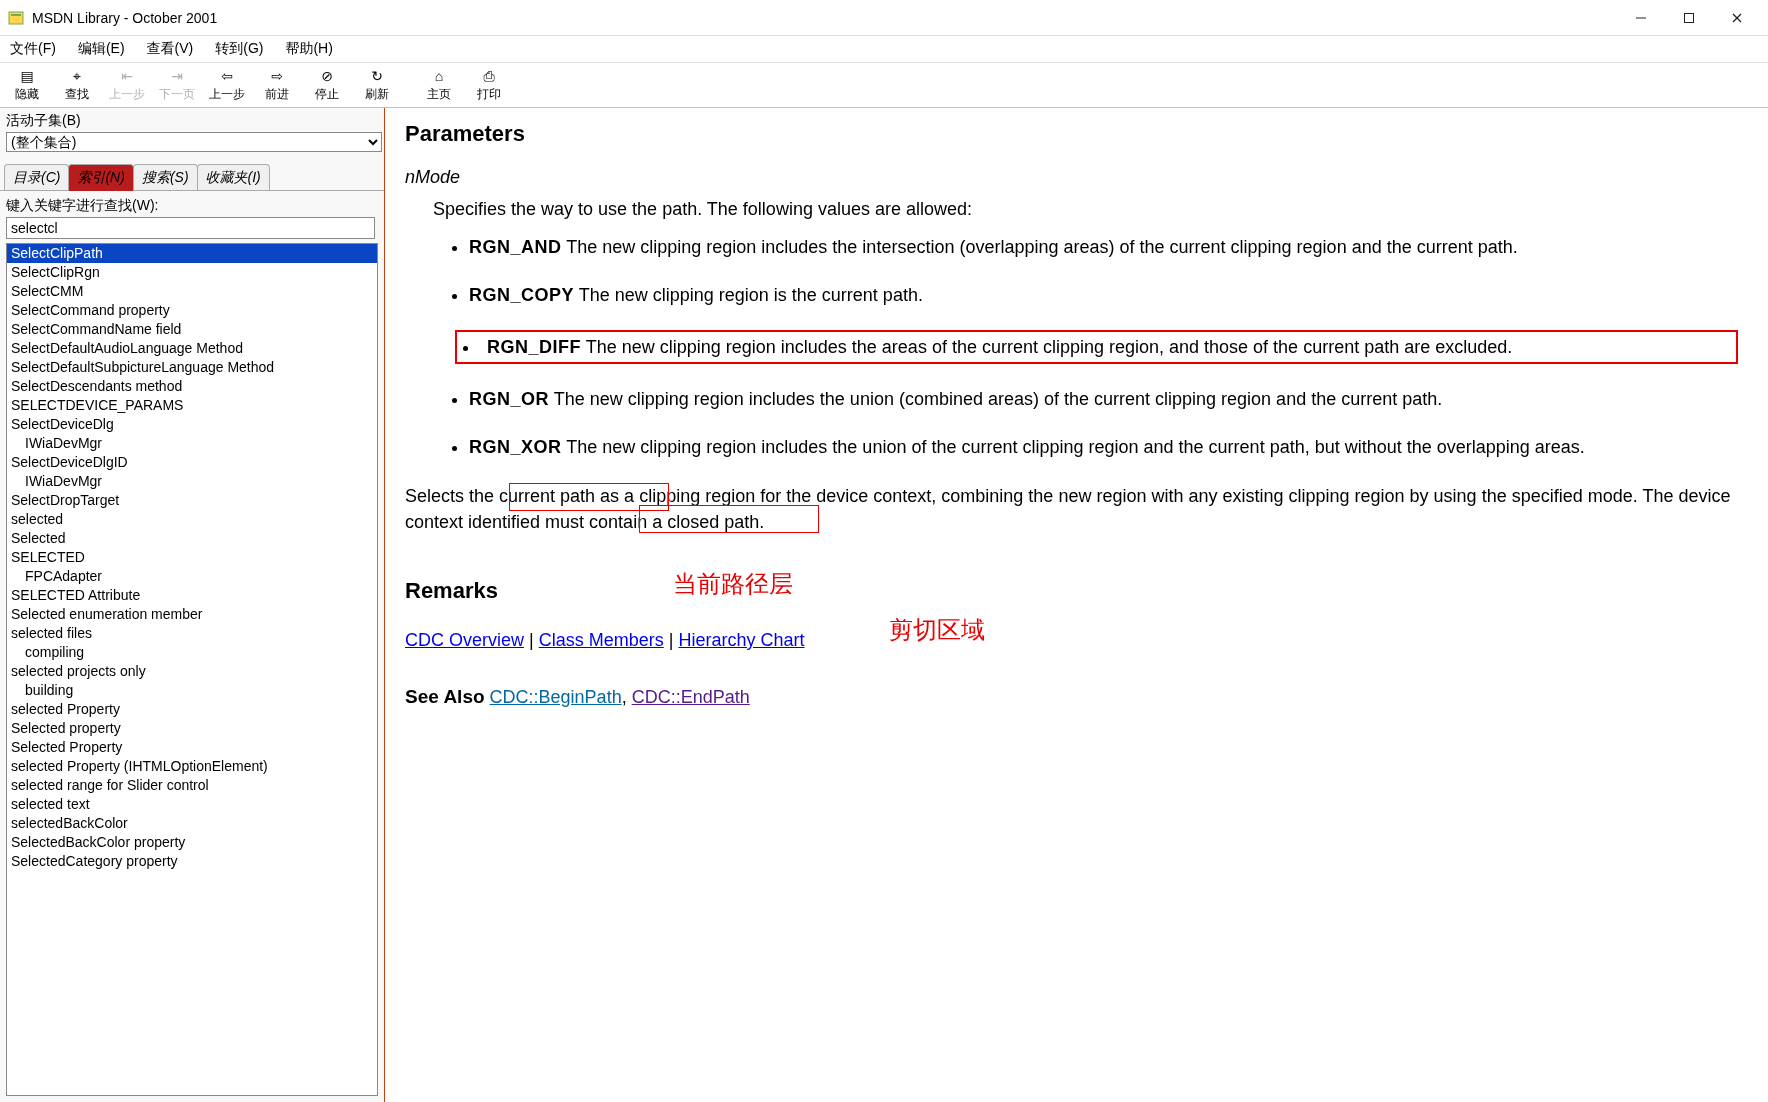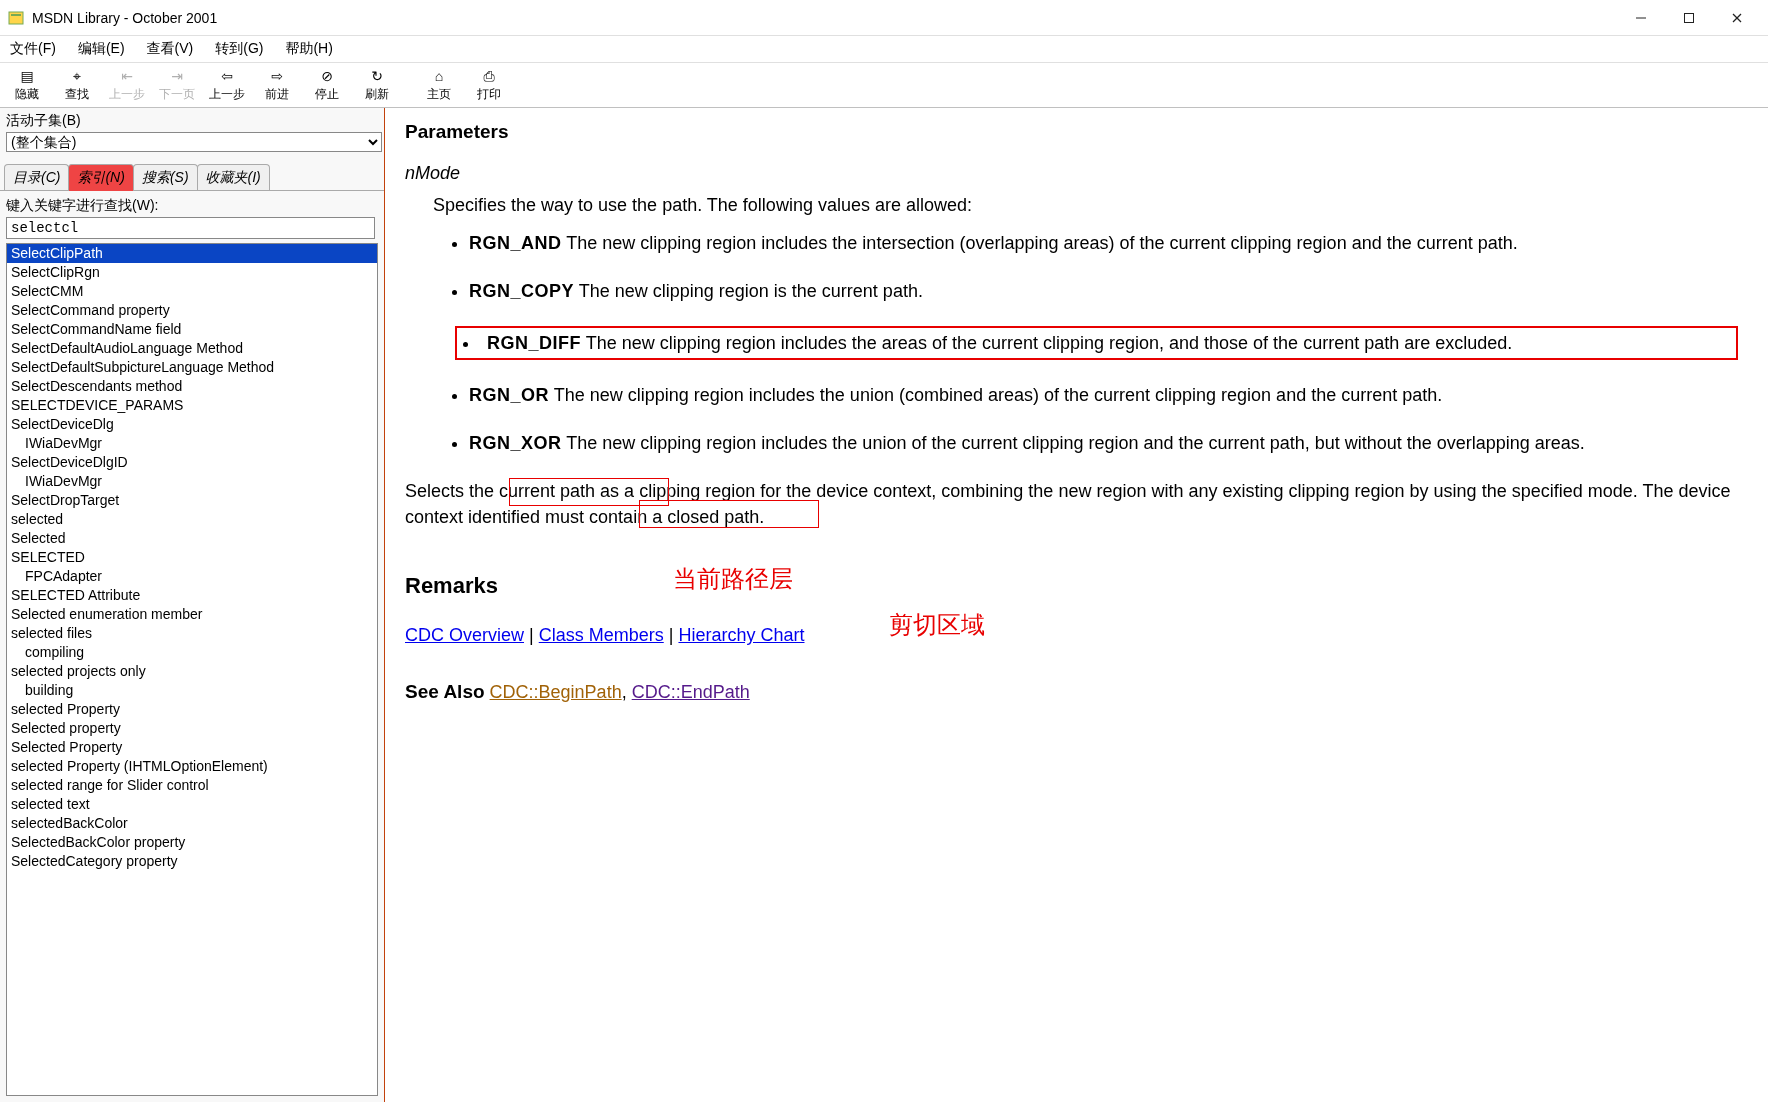--- a/index.html
+++ b/index.html
@@ -95,34 +95,33 @@
   border: 1px solid #aaa;
   border-bottom: none;
   border-radius: 4px 4px 0 0;
   padding: 4px 8px;
   font-size: 14px;
   background: #f0f0f0;
   cursor: pointer;
   margin-right: -1px;
 }
 .tabbar .tab.active {
-  background: #ef4444;
+  background: #b91c1c;
   position: relative;
   z-index: 2;
 }
 .tab-line { border-top: 1px solid #aaa; margin-top: -1px; }
 .search-label { padding: 6px 6px 2px 6px; font-size: 14px; }
 .search-input {
   width: 96%;
   margin: 0 6px 4px 6px;
   border: 1px solid #888;
   font-size: 14px;
   padding: 2px 4px;
   background: #fff;
-  font-family: Liberation Mono, monospace;
 }
 .index-list {
   flex: 1;
   overflow-y: scroll;
   border: 1px solid #888;
   margin: 0 6px 6px 6px;
   background: #fff;
   font-size: 14px;
 }
 .index-list .item { padding: 0 4px; line-height: 19px; cursor: pointer; white-space: nowrap; }
@@ -130,21 +129,21 @@
 .index-list .item.selected { background: #0a45c4; color: #fff; }
 .content-pane {
   flex: 1;
   overflow-y: scroll;
   padding: 10px 30px 20px 20px;
   font-family: Verdana, Arial, sans-serif;
   font-size: 18px;
   line-height: 1.45;
   position: relative;
 }
-.content-pane h2 { font-size: 19px; margin-bottom: 14px; font-family: Verdana, sans-serif; font-weight: bold;}
+.content-pane h2 { font-size: 22px; margin-bottom: 14px; font-family: Verdana, sans-serif; font-weight: bold;}
 .content-pane .param-name { font-style: italic; margin-bottom: 6px; font-size: 18px;}
 .content-pane .param-body { margin-left: 28px; }
 .content-pane ul { margin: 12px 0 20px 36px; }
 .content-pane ul li { margin-bottom: 22px; list-style: disc; }
 .content-pane ul li.hl {
   border: 2px solid #e80000;
   padding: 2px 21px 2px 6px;
   margin-left: -14px;
   list-style-position: inside;
 }
@@ -334,16 +333,16 @@
       <span> | </span>
       <a href="#">Class Members</a>
       <span> | </span>
       <a href="#">Hierarchy Chart</a>
       <div class="annot-red" style="top:-14px; left:484px;">剪切区域</div>
     </div>
 
     <div>
       <span class="seealso-h">See Also</span>
       <span>   </span>
-      <a href="#" style="color:#a16207;">CDC::BeginPath</a><span>, </span><a href="#" style="color:#551A8B;">CDC::EndPath</a>
+      <a href="#" style="color:#0369a1;">CDC::BeginPath</a><span>, </span><a href="#" style="color:#551A8B;">CDC::EndPath</a>
     </div>
   </div>
 </div>
 
 </body></html>

